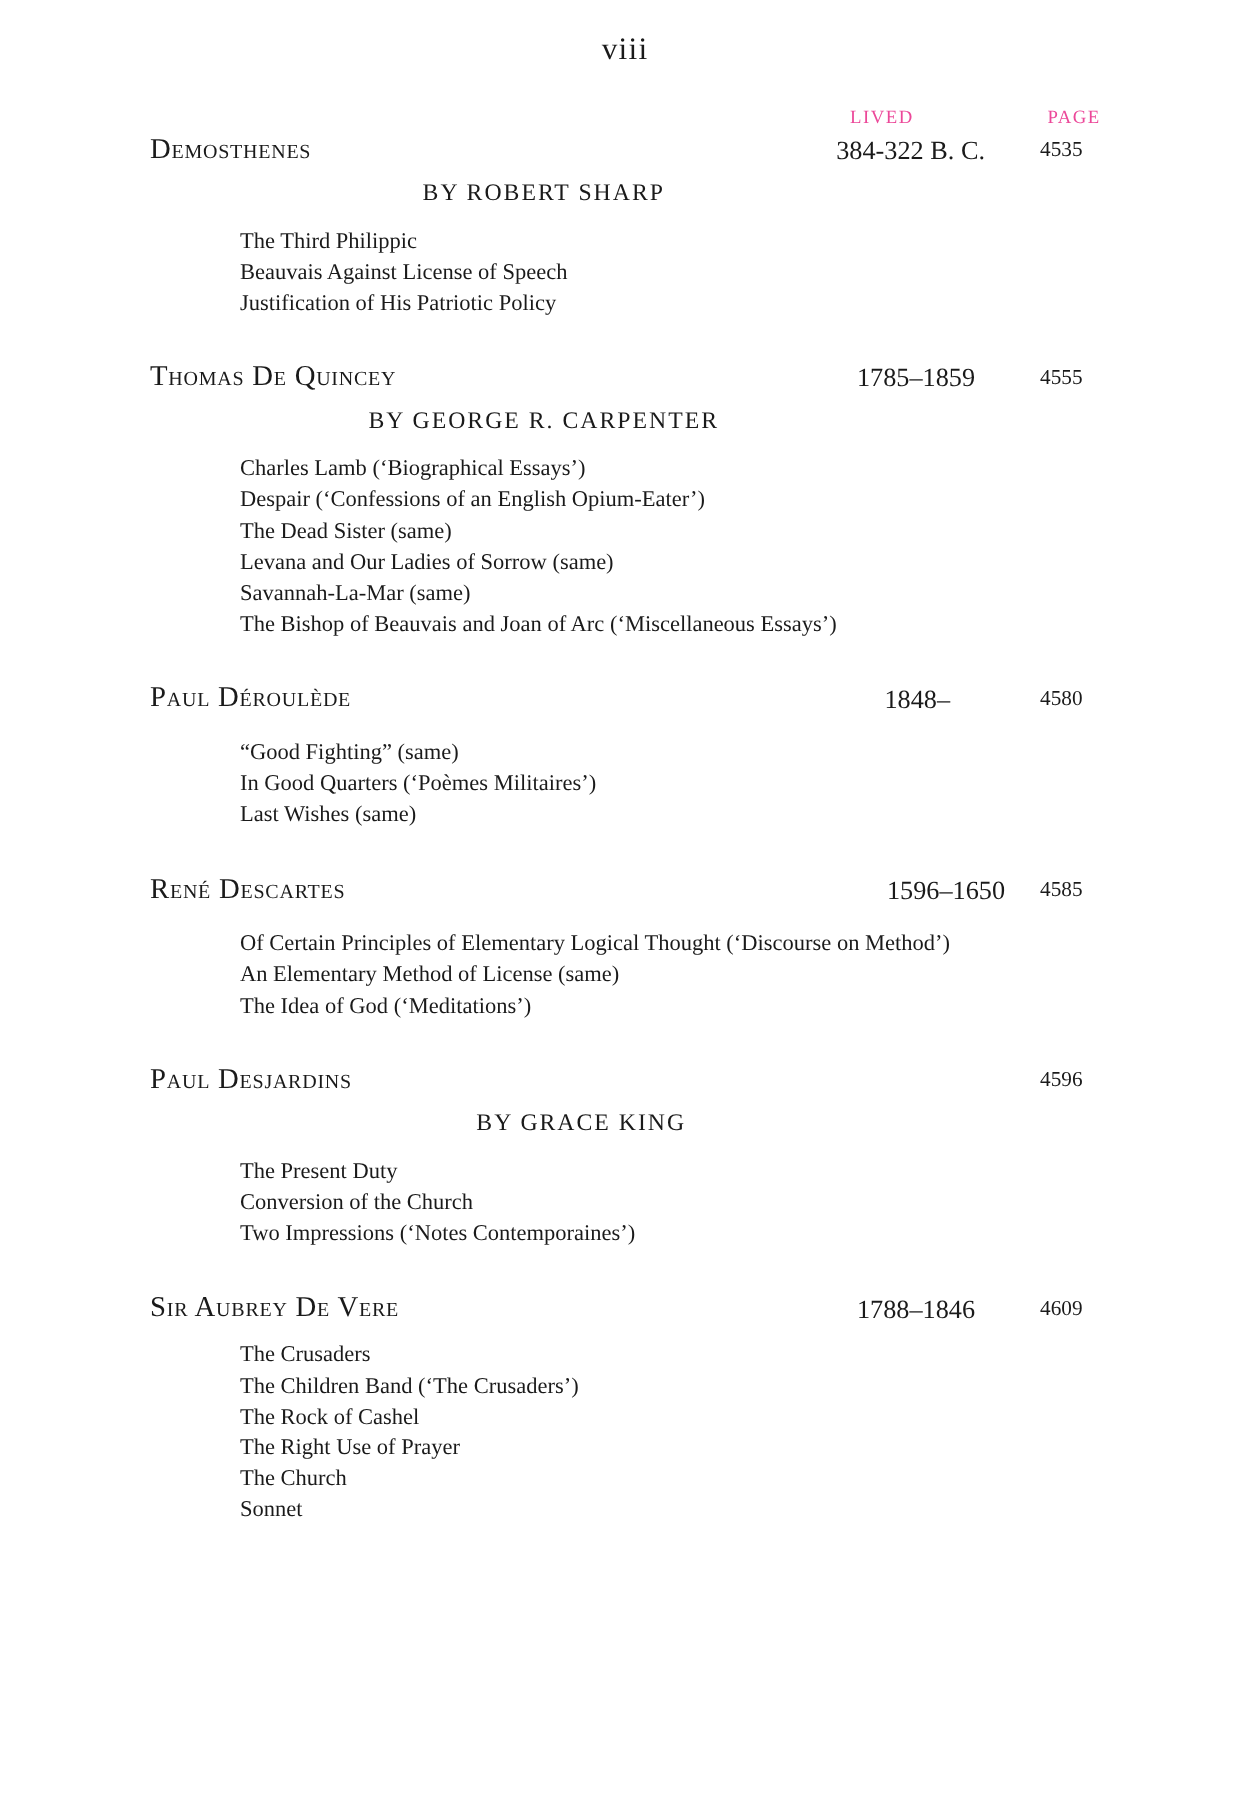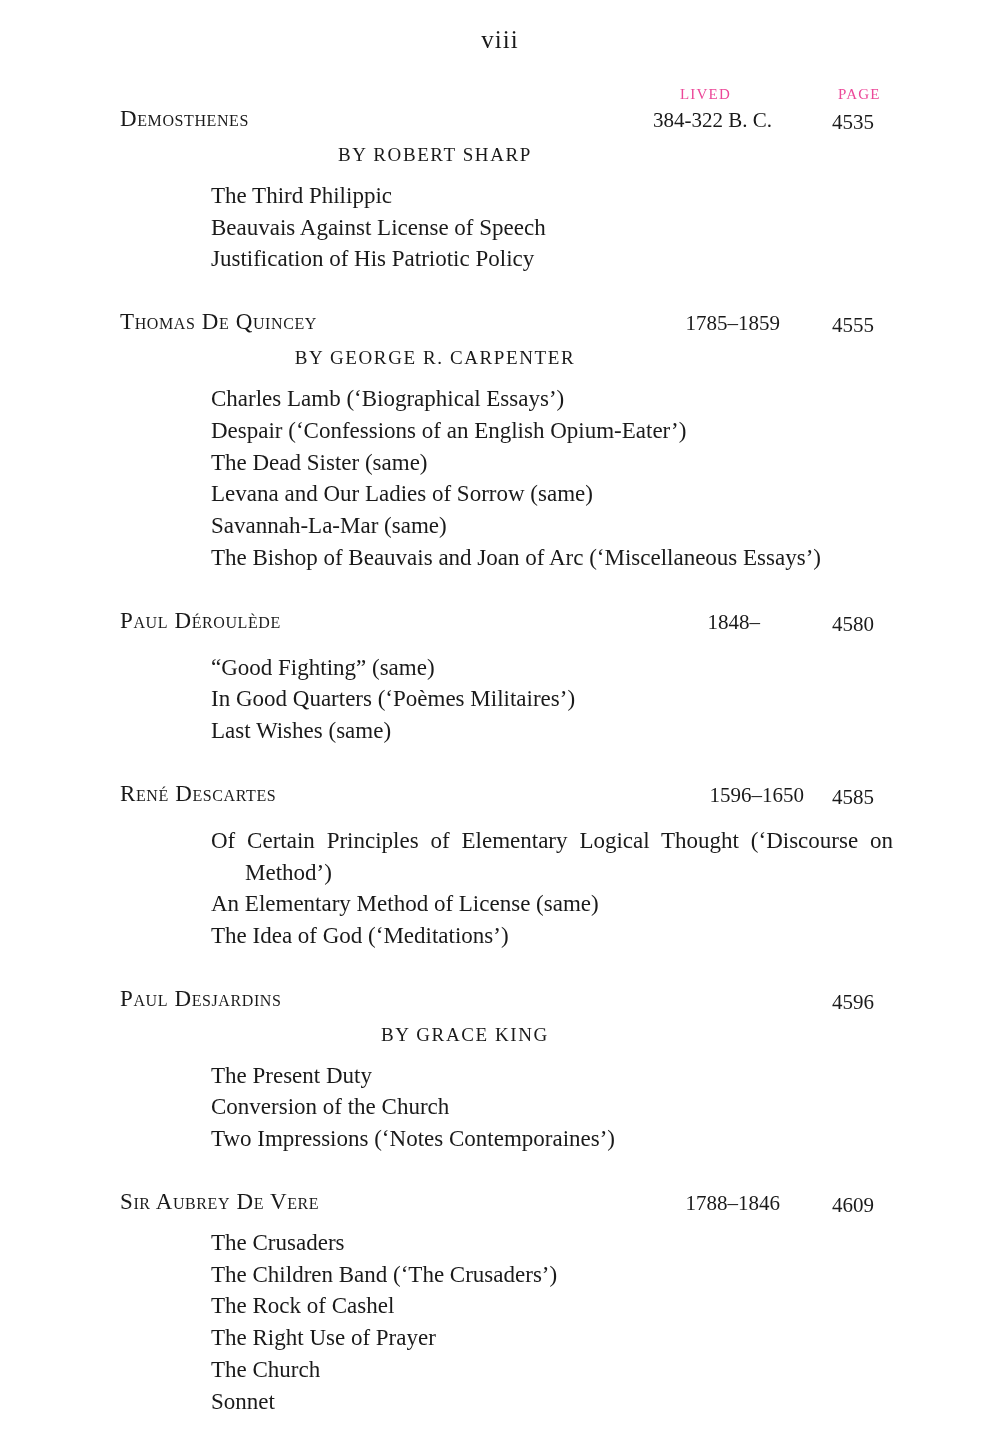--- a/index.html
+++ b/index.html
@@ -74,44 +74,43 @@
     position: absolute;
     top: 2px;
     font-size: 21px;
     white-space: nowrap;
     text-align: right;
   }
   .author-page {
     position: absolute;
     left: 712px;
     top: 4px;
-    font-size: 21px;
+    font-size: 17px;
     white-space: nowrap;
   }
   .byline {
     text-align: center;
     font-size: 19px;
     font-variant: small-caps;
     letter-spacing: 1.6px;
     margin-top: 8px;
     margin-right: 140px;
   }
   .works {
     margin-top: 14px;
     padding-left: 72px;
     list-style: none;
     margin-bottom: 0;
   }
   .works li {
-    font-size: 23px;
+    font-size: 18px;
     line-height: 1.38;
     padding-left: 0;
     text-indent: 0;
     white-space: normal;
-    margin-left: 19px;
   }
   .works li.wrap {
     padding-left: 34px;
     text-indent: -34px;
   }
   .works li.justified {
     text-align: justify;
     width: 648px;
   }
 </style>
@@ -125,21 +124,21 @@
   <div class="content">
 
     <div class="col-heads">
       <span class="col-head lived">LIVED</span>
       <span class="col-head page">PAGE</span>
     </div>
 
     <div class="entry">
       <div class="author-line">
         <span class="author-name">Demosthenes</span>
-        <span class="author-lived" style="left:472px; width:180px;">384-322 B. C.</span>
+        <span class="author-lived" style="left:488px; width:180px;">384-322 B. C.</span>
         <span class="author-page">4535</span>
       </div>
       <div class="byline">BY ROBERT SHARP</div>
       <ul class="works">
         <li>The Third Philippic</li>
         <li>Beauvais Against License of Speech</li>
         <li>Justification of His Patriotic Policy</li>
       </ul>
     </div>
 

